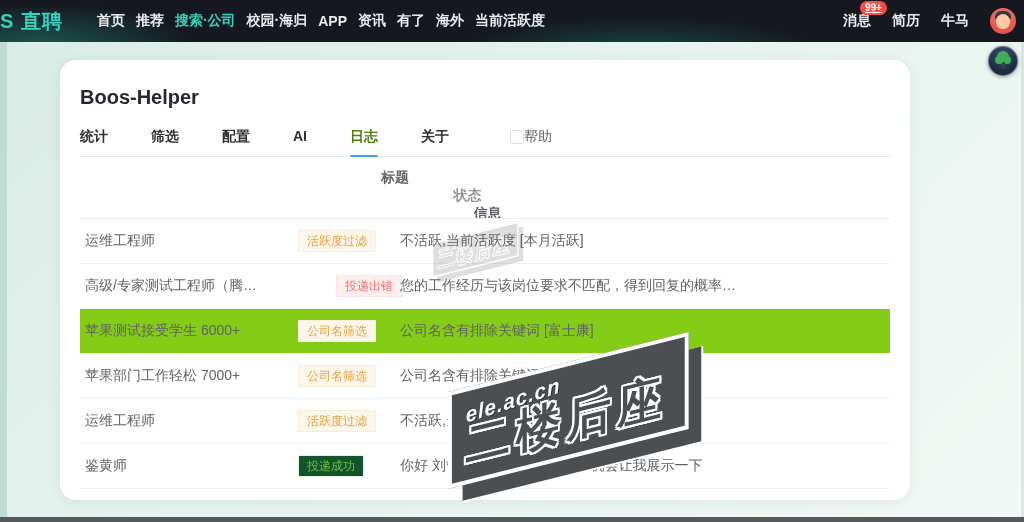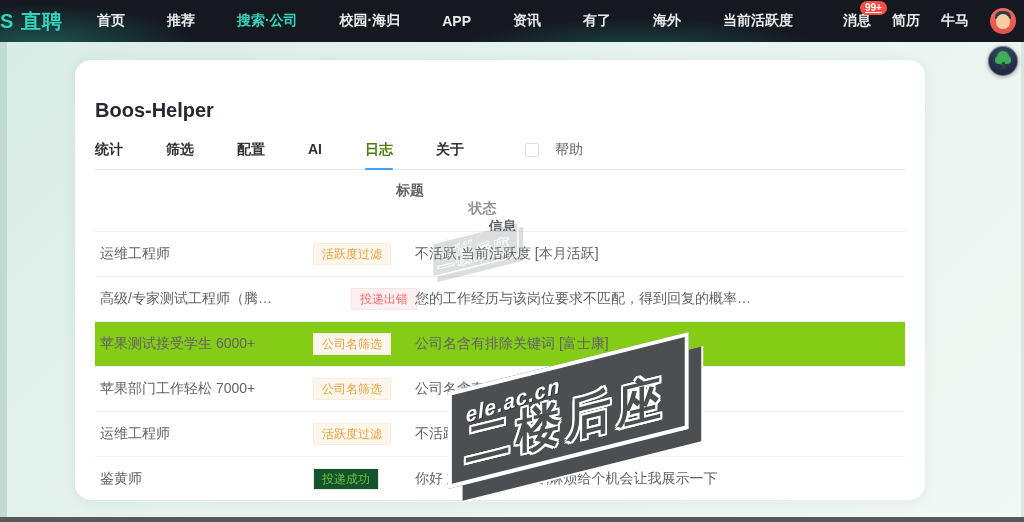--- a/index.html
+++ b/index.html
@@ -17,21 +17,21 @@
   
   .navbar {
     position:absolute; top:0; left:0; width:1024px; height:42px;
     background:
       radial-gradient(ellipse 220px 60px at 40px 46px, rgba(34,160,140,0.45), transparent 70%),
       radial-gradient(ellipse 260px 50px at 640px 52px, rgba(34,160,140,0.35), transparent 70%),
       #15191f;
     display:flex; align-items:center; color:#e8eaec; font-size:14px; z-index:20;
   }
   .nav-logo { color:#35d3bd; font-size:20px; font-weight:bold; margin-left:0px; letter-spacing:1px; white-space:nowrap; }
-  .nav-items { display:flex; align-items:center; gap:42px; margin-left:34px; }
+  .nav-items { display:flex; align-items:center; gap:11px; margin-left:34px; }
   .nav-item { cursor:pointer; white-space:nowrap; font-weight:bold; }
   .nav-item.active { color:#35d3bd; }
   .nav-right { margin-left:auto; display:flex; align-items:center; gap:21px; margin-right:8px; font-weight:bold; }
   .nav-msg { position:relative; cursor:pointer; }
   .msg-badge {
     position:absolute; top:-11px; left:17px; background:#fb4d42; color:#fff;
     font-size:10px; font-weight:bold; padding:1px 5px 2px; border-radius:9px; line-height:11px;text-decoration:underline;
   }
   .nav-avatar {
     width:26px; height:26px; border-radius:50%; overflow:hidden; cursor:pointer;
@@ -48,32 +48,32 @@
     z-index:30; cursor:pointer;
   }
   .tree-badge .crown {
     position:absolute; left:9px; top:5px; width:12px; height:12px; border-radius:50%;
     background:#3fae5a; box-shadow:-4px 3px 0 -2px #3fae5a, 4px 3px 0 -2px #3fae5a, 0 5px 0 -3px #2e8c46;
   }
   .tree-badge .trunk { position:absolute; left:14px; top:16px; width:3px; height:7px; background:#274e2e; border-radius:1px; }
 
   
   .card {
-    position:absolute; left:75px; top:60px; width:850px; height:440px;
+    position:absolute; left:60px; top:60px; width:850px; height:440px;
     background:#fff; border-radius:16px; box-shadow:0 2px 14px rgba(0,40,30,0.07);
-    z-index:10; padding:13px 20px;
+    z-index:10; padding:0 20px;
   }
   .card-title { font-size:20px; font-weight:bold; color:#24292f; padding:26px 0 0 0; }
 
   .tabs-row { display:flex; align-items:center; height:40px; margin-top:8px; position:relative; }
   .tab { font-size:14px; font-weight:bold; color:#303133; margin-right:43px; cursor:pointer; position:relative; padding-bottom:10px; padding-top:10px; }
   .tab.active { color:#4d7c0f; }
   .tab.active::after { content:""; position:absolute; left:0; right:0; bottom:-1px; height:2px; background:#409eff; border-radius:1px; }
   .tabs-divider { position:absolute; left:0px; right:0px; bottom:0; height:1px; background:#e4e7ed; }
-  .help-wrap { display:flex; align-items:center; gap:16px; margin-left:18px; cursor:pointer; }
+  .help-wrap { display:flex; align-items:center; gap:0; margin-left:18px; cursor:pointer; }
   .checkbox { width:14px; height:14px; border:1px solid #dcdfe6; border-radius:2px; background:#fff; }
   .help-label { font-size:14px; color:#606266; }
 
   
   .log-table { width:100%; font-size:14px; }
   .t-row { display:flex; align-items:center; height:45px; border-bottom:1px solid #f0f1f5; padding-left:5px; }
   .t-head { height:62px; border-bottom:1px solid #ebeef5; color:#909399; font-weight:bold; align-items:center; padding-top:12px;flex-direction:column; }
   .c1 { width:213px; flex:none; overflow:hidden; white-space:nowrap; }
   .c2 { width:102px; flex:none; }
   .c2.head-pad { padding-left:17px; }

